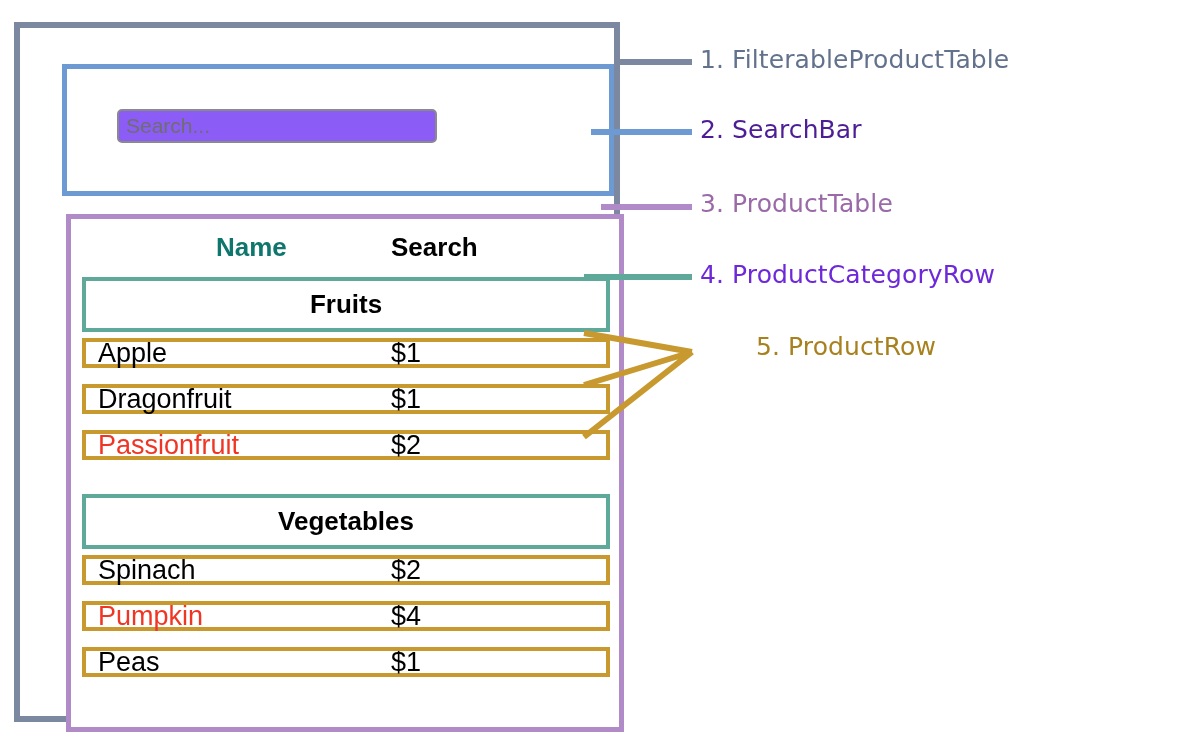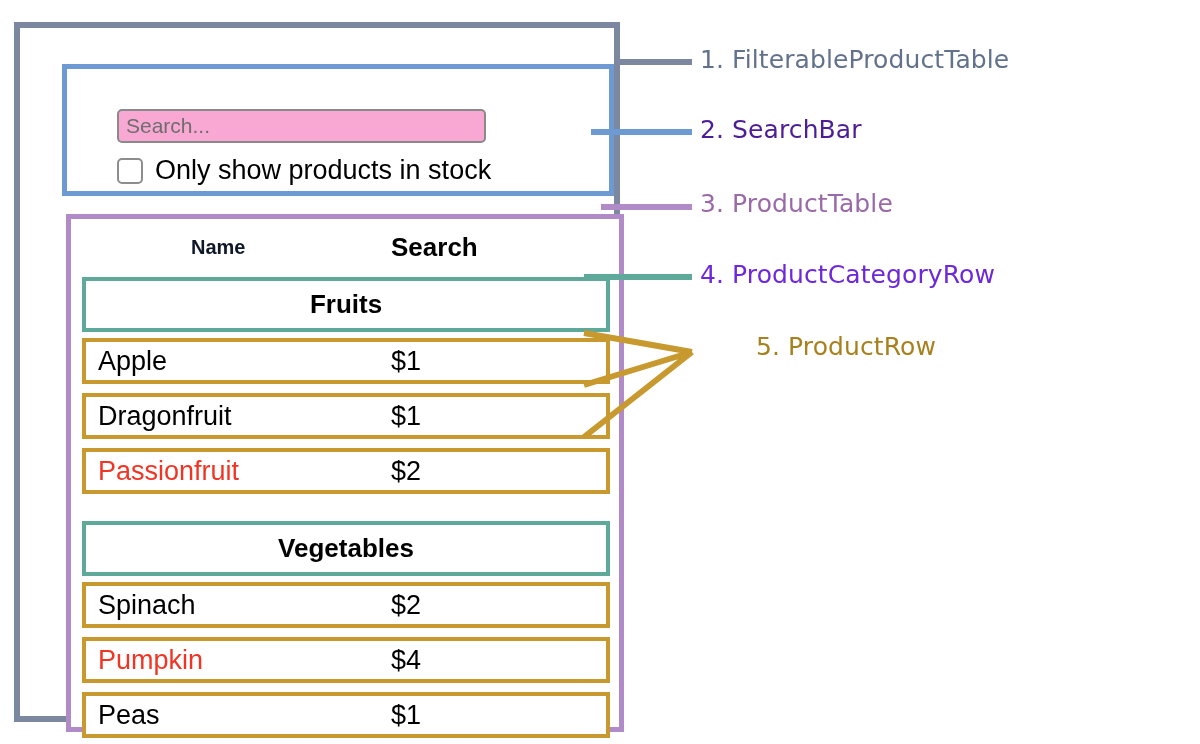--- a/index.html
+++ b/index.html
@@ -42,26 +42,26 @@
     height: 132px;
     border: 5px solid #6e9ad4;
     box-sizing: border-box;
     background: #ffffff;
   }
 
   #search-input {
     position: absolute;
     left: 50px;
     top: 40px;
-    width: 369px;
+    width: 320px;
     height: 34px;
     box-sizing: border-box;
     border: 2px solid #8a8a8a;
     border-radius: 5px;
-    background: #f9a8d4;
+    background: #8b5cf6;
     font-family: "Liberation Sans", sans-serif;
     font-size: 21px;
     color: #111111;
     padding: 0 7px;
     outline: none;
   }
   #search-input::placeholder {
     color: #6e6e6e;
     opacity: 1;
   }
@@ -106,24 +106,24 @@
     position: absolute;
     left: 0;
     top: 10px;
     width: 100%;
     height: 36px;
     display: flex;
     align-items: center;
   }
   #table-head .th-name {
     position: absolute;
-    left: 120px;
-    font-size: 20px;
+    left: 145px;
+    font-size: 26px;
     font-weight: bold;
-    color: #0f172a;
+    color: #0f766e;
   }
   #table-head .th-price {
     position: absolute;
     left: 320px;
     font-size: 26px;
     font-weight: bold;
     color: #000000;
   }
 
   .table-body {
@@ -145,26 +145,26 @@
     margin-bottom: 6px;
   }
   .category-row .cat-label {
     font-size: 26px;
     font-weight: bold;
     color: #000000;
   }
 
   
   .product-row {
-    height: 46px;
+    height: 30px;
     box-sizing: border-box;
     border: 4px solid #c8992e;
     background: #ffffff;
     position: relative;
-    margin-bottom: 9px;
+    margin-bottom: 16px;
   }
   .product-row .p-name {
     position: absolute;
     left: 12px;
     top: 50%;
     transform: translateY(-50%);
     font-size: 27px;
     color: #000000;
     line-height: 1;
   }
@@ -210,24 +210,20 @@
 </head>
 <body>
 
 <div id="stage">
 
   <div id="filterable-box">
 
     <div id="searchbar-box">
       <input id="search-input" type="text" placeholder="Search..." style="">
 
-      <div id="stock-filter-row">
-        <span id="stock-checkbox"></span>
-        <span id="stock-label">Only show products in stock</span>
-      </div>
     </div>
 
     <div id="producttable-box">
 
       <div id="table-head">
         <span class="th-name">Name</span>
         <span class="th-price">Search</span>
       </div>
 
       <div class="table-body">

